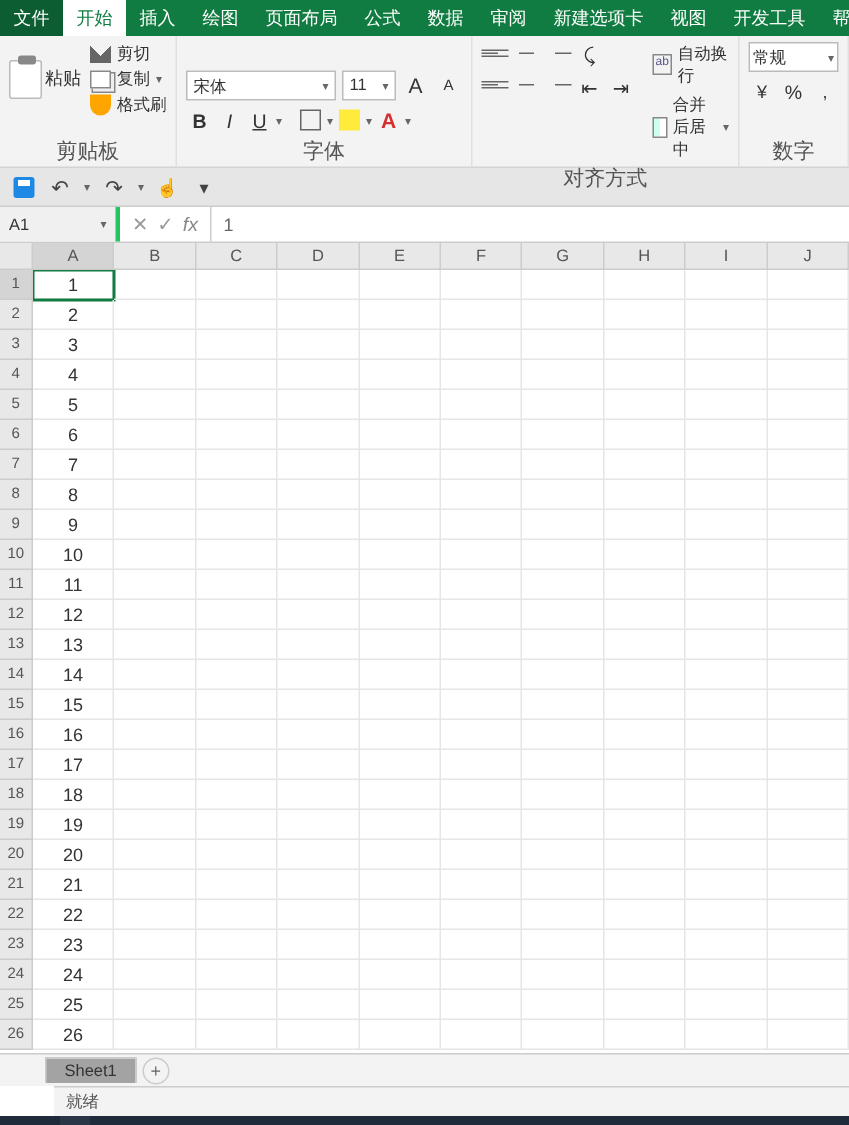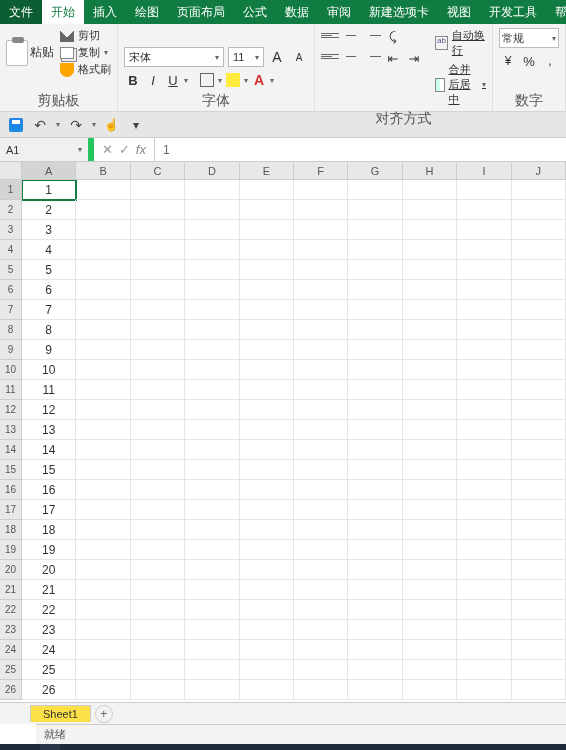--- a/index.html
+++ b/index.html
@@ -39,60 +39,60 @@
   .color-A{color:#d32f2f;font-weight:bold;font-size:14px;}
 
   .align-grp .align-rows{display:flex;flex-direction:column;gap:3px;}
   .align-row{display:flex;gap:3px;}
   .al-btn{width:18px;height:14px;display:flex;flex-direction:column;gap:1px;justify-content:center;}
   .al-btn span{display:block;height:1px;background:#666;}
   .al-l span:nth-child(2){width:60%;} .al-c span{margin:0 auto;} .al-c span:nth-child(2){width:60%;} .al-r span{margin-left:auto;} .al-r span:nth-child(2){width:60%;}
   .indent{font-size:13px;}
 
   .wrap-merge{display:flex;flex-direction:column;gap:4px;font-size:11px;}
-  .wm-item{display:flex;align-items:center;gap:4px;cursor:pointer;text-decoration:underline;}
+  .wm-item{display:flex;align-items:center;gap:4px;cursor:pointer;}
   .wrap-ico{width:16px;height:14px;border:1px solid #888;position:relative;}
   .wrap-ico::after{content:"ab";font-size:8px;position:absolute;top:-1px;left:1px;color:#558;}
   .merge-ico{width:16px;height:14px;border:1px solid #888;background:linear-gradient(90deg,#cfe 50%,#fff 50%);}
 
   .num-grp .num-box{width:60px;height:20px;border:1px solid #bbb;background:#fff;padding:0 2px;font-size:11px;display:flex;align-items:center;justify-content:space-between;}
   .num-bot{display:flex;gap:3px;margin-top:4px;}
   .pct{font-size:13px;}
 
   
   .qat { background:#e6e6e6; height:26px; display:flex;align-items:center;gap:8px;padding:0 8px;border-bottom:1px solid #ccc;}
   .qat-btn{width:16px;height:16px;display:flex;align-items:center;justify-content:center;cursor:pointer;color:#444;}
   .save-ico{width:14px;height:14px;background:#1e88e5;border-radius:2px;position:relative;}
   .save-ico::after{content:"";position:absolute;top:2px;left:3px;width:8px;height:4px;background:#fff;}
   .undo{font-size:14px;} .redo{font-size:14px;}
 
   
   .formula-row{height:24px;display:flex;align-items:stretch;border-bottom:1px solid #ccc;background:#fff;}
-  .name-box{width:94px;border-right:6px solid #22c55e;display:flex;align-items:center;padding:0 6px;background:#f0f0f0;justify-content:space-between;font-size:11px;}
+  .name-box{width:80px;border-right:3px solid #22c55e;display:flex;align-items:center;padding:0 6px;background:#f0f0f0;justify-content:space-between;font-size:11px;}
   .fx-btns{display:flex;align-items:center;gap:6px;padding:0 8px;border-right:1px solid #ccc;color:#999;font-size:13px;}
   .fx-label{font-style:italic;color:#888;}
   .formula-input{flex:1;padding:0 8px;display:flex;align-items:center;font-size:12px;color:#666;}
 
   
   .sheet{position:relative;height:540px;overflow:hidden;background:#fff;}
   .corner{position:absolute;top:0;left:0;width:22px;height:18px;background:#e8e8e8;border-right:1px solid #ccc;border-bottom:1px solid #ccc;z-index:3;}
   .col-headers{position:absolute;top:0;left:22px;right:0;height:18px;display:flex;background:#e8e8e8;z-index:2;}
   .col-h{width:55px;border-right:1px solid #ccc;border-bottom:1px solid #ccc;text-align:center;font-size:11px;line-height:18px;color:#555;}
   .col-h.sel{background:#d4d4d4;}
   .row-headers{position:absolute;left:0;top:18px;width:22px;background:#e8e8e8;z-index:2;}
   .row-h{height:20px;border-bottom:1px solid #ccc;border-right:1px solid #ccc;text-align:center;font-size:10px;line-height:20px;color:#555;}
   .row-h.sel{background:#d4d4d4;}
   .cells{position:absolute;left:22px;top:18px;right:0;}
   .row{display:flex;height:20px;}
   .cell{width:55px;height:20px;border-right:1px solid #e6e6e6;border-bottom:1px solid #e6e6e6;text-align:center;font-size:12px;line-height:20px;}
   .cell.active{outline:2px solid #107c41;outline-offset:-1px;}
 
   
   .tabs{height:22px;background:#f3f3f3;border-top:1px solid #ccc;display:flex;align-items:center;padding-left:30px;gap:4px;}
-  .sheet-tab{background:#fde047;border:1px solid #ccc;border-bottom:none;padding:2px 12px;font-size:11px;cursor:pointer;}
+  .sheet-tab{background:#a3a3a3;border:1px solid #ccc;border-bottom:none;padding:2px 12px;font-size:11px;cursor:pointer;}
   .tab-add{width:18px;height:18px;border:1px solid #ccc;border-radius:50%;display:flex;align-items:center;justify-content:center;font-size:12px;color:#666;cursor:pointer;}
 
   
   .status{height:20px;background:#f3f3f3;border-top:1px solid #ccc;font-size:11px;padding:0 8px;display:flex;align-items:center;color:#555;margin-left:36px;}
 
   
   .taskbar{height:32px;background:#1f2a3a;display:flex;align-items:center;}
   .start{width:40px;height:32px;display:flex;align-items:center;justify-content:center;}
   .task-item{height:32px;display:flex;align-items:center;gap:6px;padding:0 10px;color:#fff;font-size:11px;border-bottom:2px solid #107c41;background:#2a3548;}
 </style>

